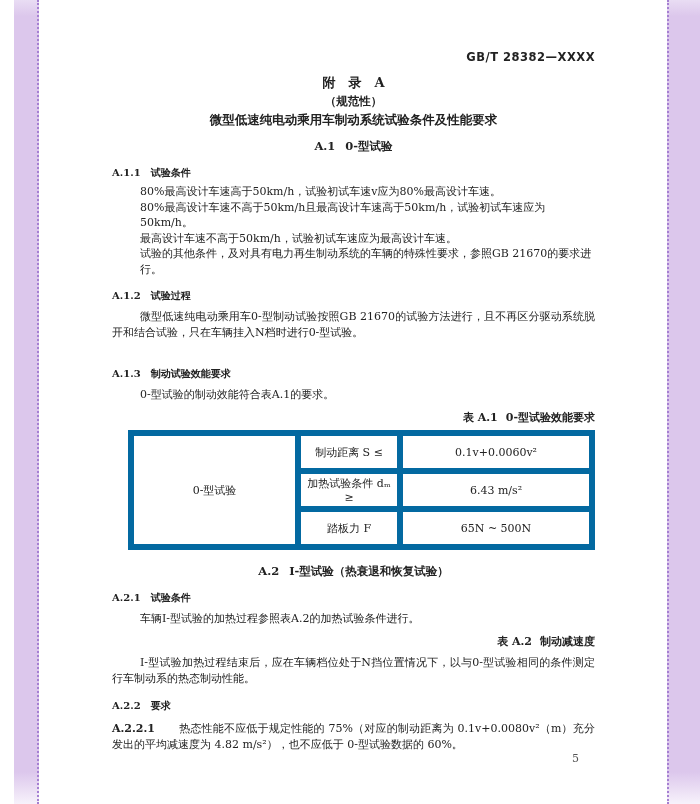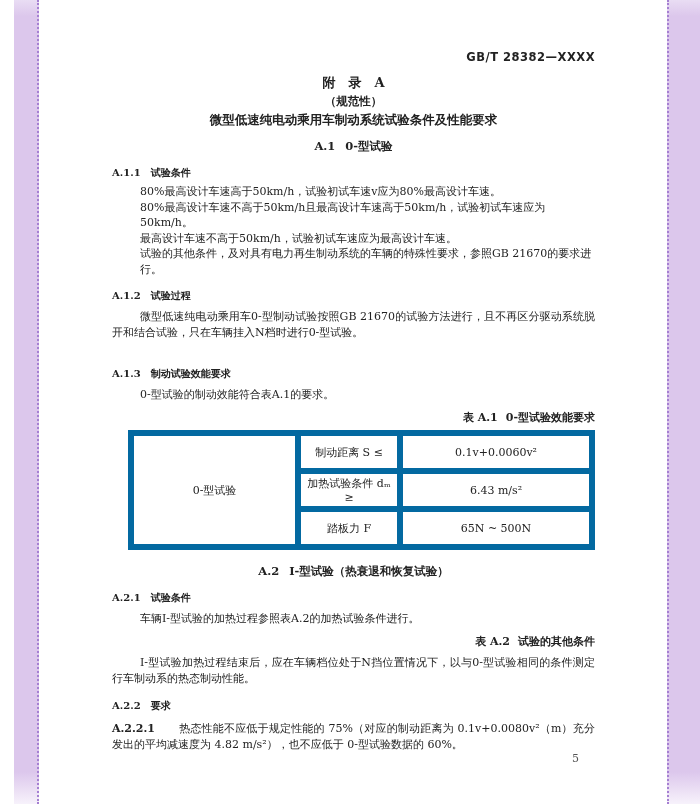--- a/index.html
+++ b/index.html
@@ -135,21 +135,21 @@
   <div class="h1" style="margin-top:14px">
     <span class="hnum">A.2</span><span>I-型试验（热衰退和恢复试验）</span>
   </div>
 
   <div class="h2">
     <span class="hnum">A.2.1</span><span>试验条件</span>
   </div>
   <div class="para">车辆I-型试验的加热过程参照表A.2的加热试验条件进行。</div>
 
   <div class="tbl-caption">
-    <span class="hnum">表 A.2</span><span>试验的其他条件</span>
+    <span class="hnum">表 A.2</span><span>制动减速度</span>
   </div>
 
 
   <div class="para">I-型试验加热过程结束后，应在车辆档位处于N挡位置情况下，以与0-型试验相同的条件测定行车制动系的热态制动性能。</div>
 
   <div class="h2">
     <span class="hnum">A.2.2</span><span>要求</span>
   </div>
 
   <div class="para np" style="margin-top:8px">

